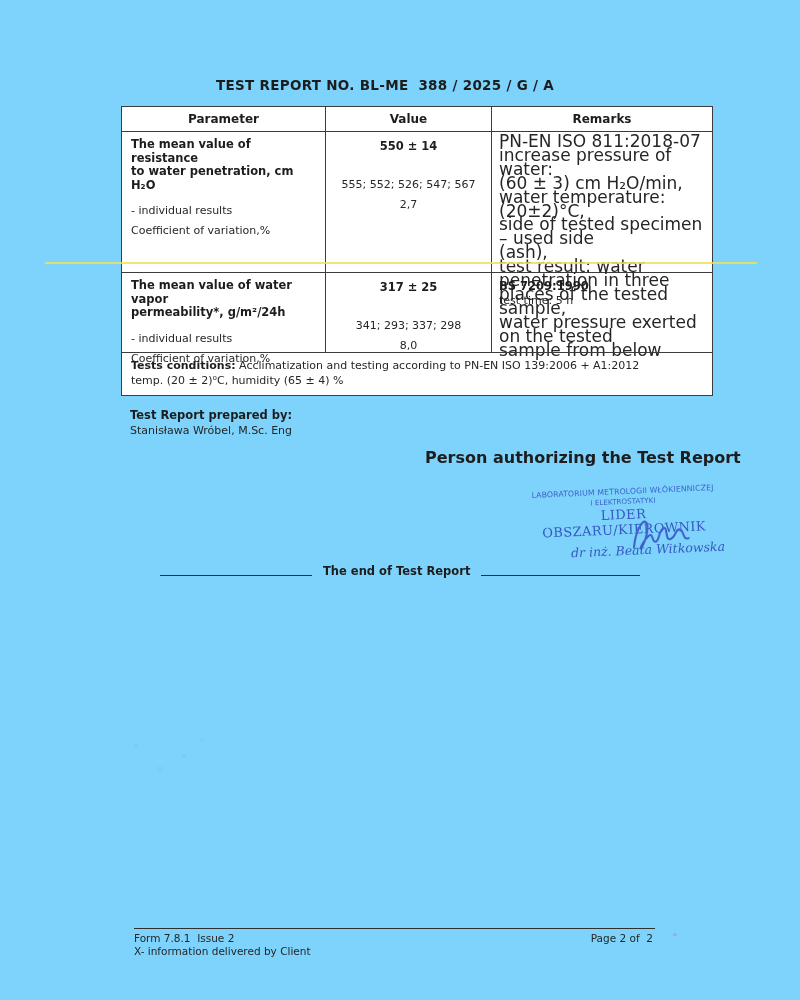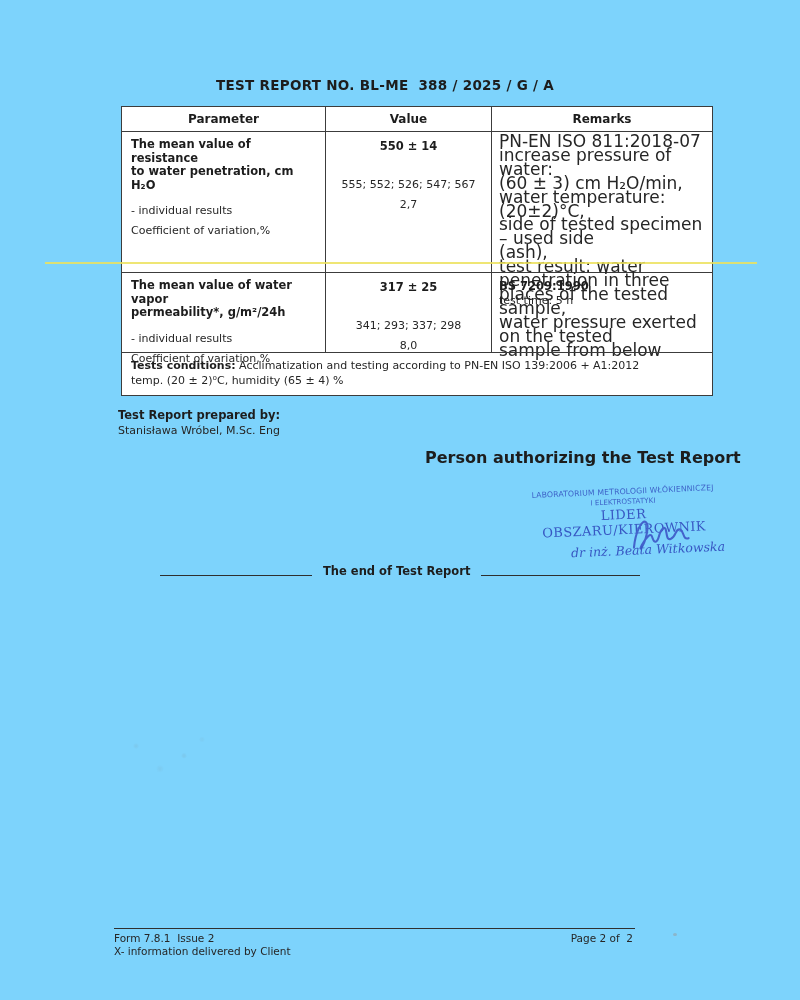--- a/index.html
+++ b/index.html
@@ -65,21 +65,21 @@
   .remarks-time { font-size: 11px; margin-top: 1px; }
   .conditions-cell {
     grid-column: 1 / 4;
     padding: 6px 9px 7px 9px;
     font-size: 11px; line-height: 14.5px;
   }
   .cond-label { font-weight: bold; color: #1d1d1d; }
   .cond-text { white-space: pre-line; }
 
   
-  .prepared-by { position: absolute; left: 118px; top: 408px; }
+  .prepared-by { position: absolute; left: 130px; top: 408px; text-align: center; }
   .prepared-label { font-weight: bold; font-size: 11.5px; color: #1d1d1d; }
   .prepared-name { font-size: 11px; margin-top: 2px; }
 
   
   .authorizing-label {
     position: absolute; left: 425px; top: 448px;
     font-weight: bold; font-size: 16px; color: #1d1d1d;
   }
 
   
@@ -111,21 +111,21 @@
   .end-line { border-bottom: 1.6px solid #2e2e2e; height: 13px; }
   .end-line.left { flex: 0 0 152px; }
   .end-line.right { flex: 1; }
   .end-label {
     padding: 0 11px; font-weight: bold; font-size: 11.5px;
     color: #1d1d1d; white-space: pre; line-height: 16px;
   }
 
   
   .footer {
-    position: absolute; left: 114px; top: 928px; width: 521px;
+    position: absolute; left: 134px; top: 928px; width: 521px;
     border-top: 1.6px solid #2f2f2f;
     font-size: 10.5px;
   }
   .footer-form { margin-top: 3px; white-space: pre; }
   .footer-note { margin-top: 1px; }
   .footer-page { position: absolute; right: 2px; top: 3px; white-space: pre; }
   .footer-dot {
     position: absolute; left: 548px; top: 7px; width: 4px; height: 3px;
     background: #9a9a9a; opacity: 0.5; border-radius: 50%;
   }

